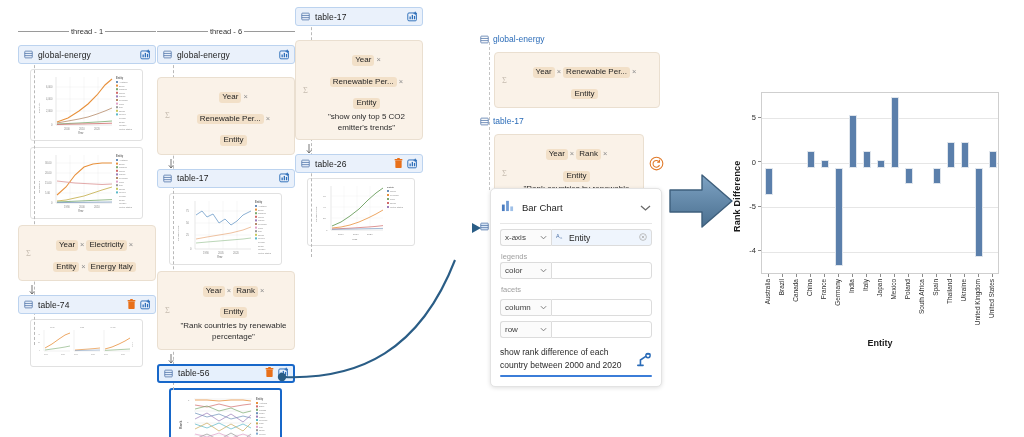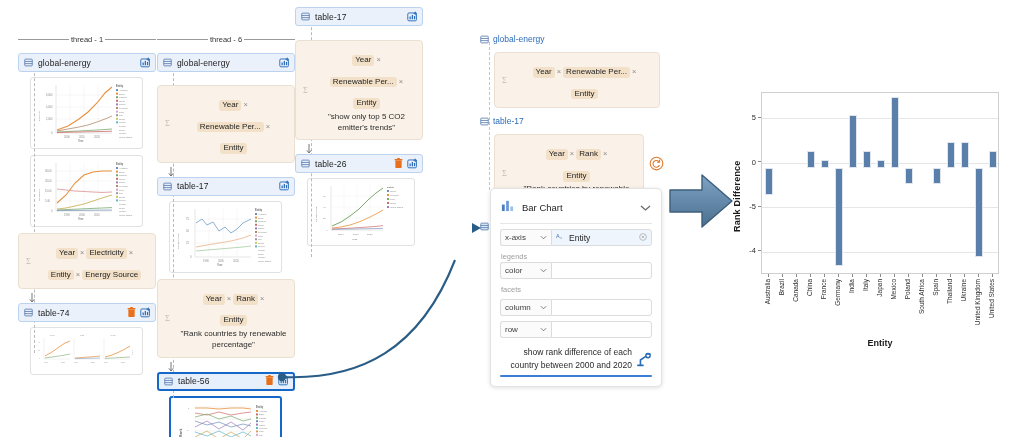--- a/index.html
+++ b/index.html
@@ -9,21 +9,21 @@
     background: #ffffff;
     font-family: "Liberation Sans", sans-serif;
     overflow: hidden;
   }
   #root { position: relative; width: 1024px; height: 437px; }
 
   
   .thread { position: absolute; top: 0; }
   .thread-head {
     display: flex; align-items: center; justify-content: center;
-    gap: 2px; height: 14px; margin-top: 32px;
+    gap: 2px; height: 14px; margin-top: 24px;
   }
   .thread-rule { flex: 1; height: 1px; background: #9a9a9a; }
   .thread-title { font-size: 7.5px; color: #333; white-space: nowrap; }
 
   .thread-body { position: relative; margin-top: 7px; }
   .thread-spine {
     position: absolute; left: 16px; top: 0; bottom: 0;
     width: 0; border-left: 1px dashed #b9b9b9;
   }
 
@@ -97,21 +97,21 @@
     font-size: 8.5px; color: #1f1f1f; background: #fff;
   }
   .enc-val.filled { background: #eff5fd; }
   .enc-val.filled-y { background: #fdf3ee; }
   .enc-val .v-text { flex: 1; white-space: nowrap; }
   .group-label { font-size: 7.5px; color: #a0a0a0; margin: 6px 0 1px 1px; }
   .b-prompt {
     margin-top: 8px; font-size: 8.5px; color: #2a2a2a; line-height: 1.55;
     display: flex; align-items: flex-end; gap: 4px;
   }
-  .b-prompt .p-text { flex: 1; text-align: right; }
+  .b-prompt .p-text { flex: 1; }
   .b-underline { height: 2px; background: #3b7dd8; border-radius: 1px; margin-top: 3px; }
 
   
   .chartwrap { position: absolute; }
   .y-title {
     position: absolute; font-size: 9px; font-weight: bold; color: #1a1a1a;
     writing-mode: vertical-rl; transform: rotate(180deg);
     letter-spacing: .2px;
   }
   .x-title {
@@ -297,21 +297,21 @@
       </div>
 
       <div class="tcard" style="margin-left:0;">
         <span class="t-ico">
           <svg width="10" height="10" viewBox="0 0 12 12">
               <text x="0" y="9" font-size="10" font-family="Liberation Serif" fill="#9a8f80">Σ</text>
             </svg>
         </span>
         <span class="t-body">
           <span class="pill">Year</span><span class="xmark">×</span><span class="pill">Electricity</span><span class="xmark">×</span><br>
-          <span class="pill">Entity</span><span class="xmark">×</span><span class="pill">Energy Source</span>
+          <span class="pill">Entity</span><span class="xmark">×</span><span class="pill">Energy Italy</span>
         </span>
       </div>
 
       <div class="flow-arrow">
         <svg width="14" height="12" viewBox="0 0 14 12">
             <path d="M3 0 V9 M3 9 L0.8 6.3 M3 9 L5.2 6.3" stroke="#6a6a6a" stroke-width="0.9" fill="none"></path>
           </svg>
       </div>
 
       <div class="node">

